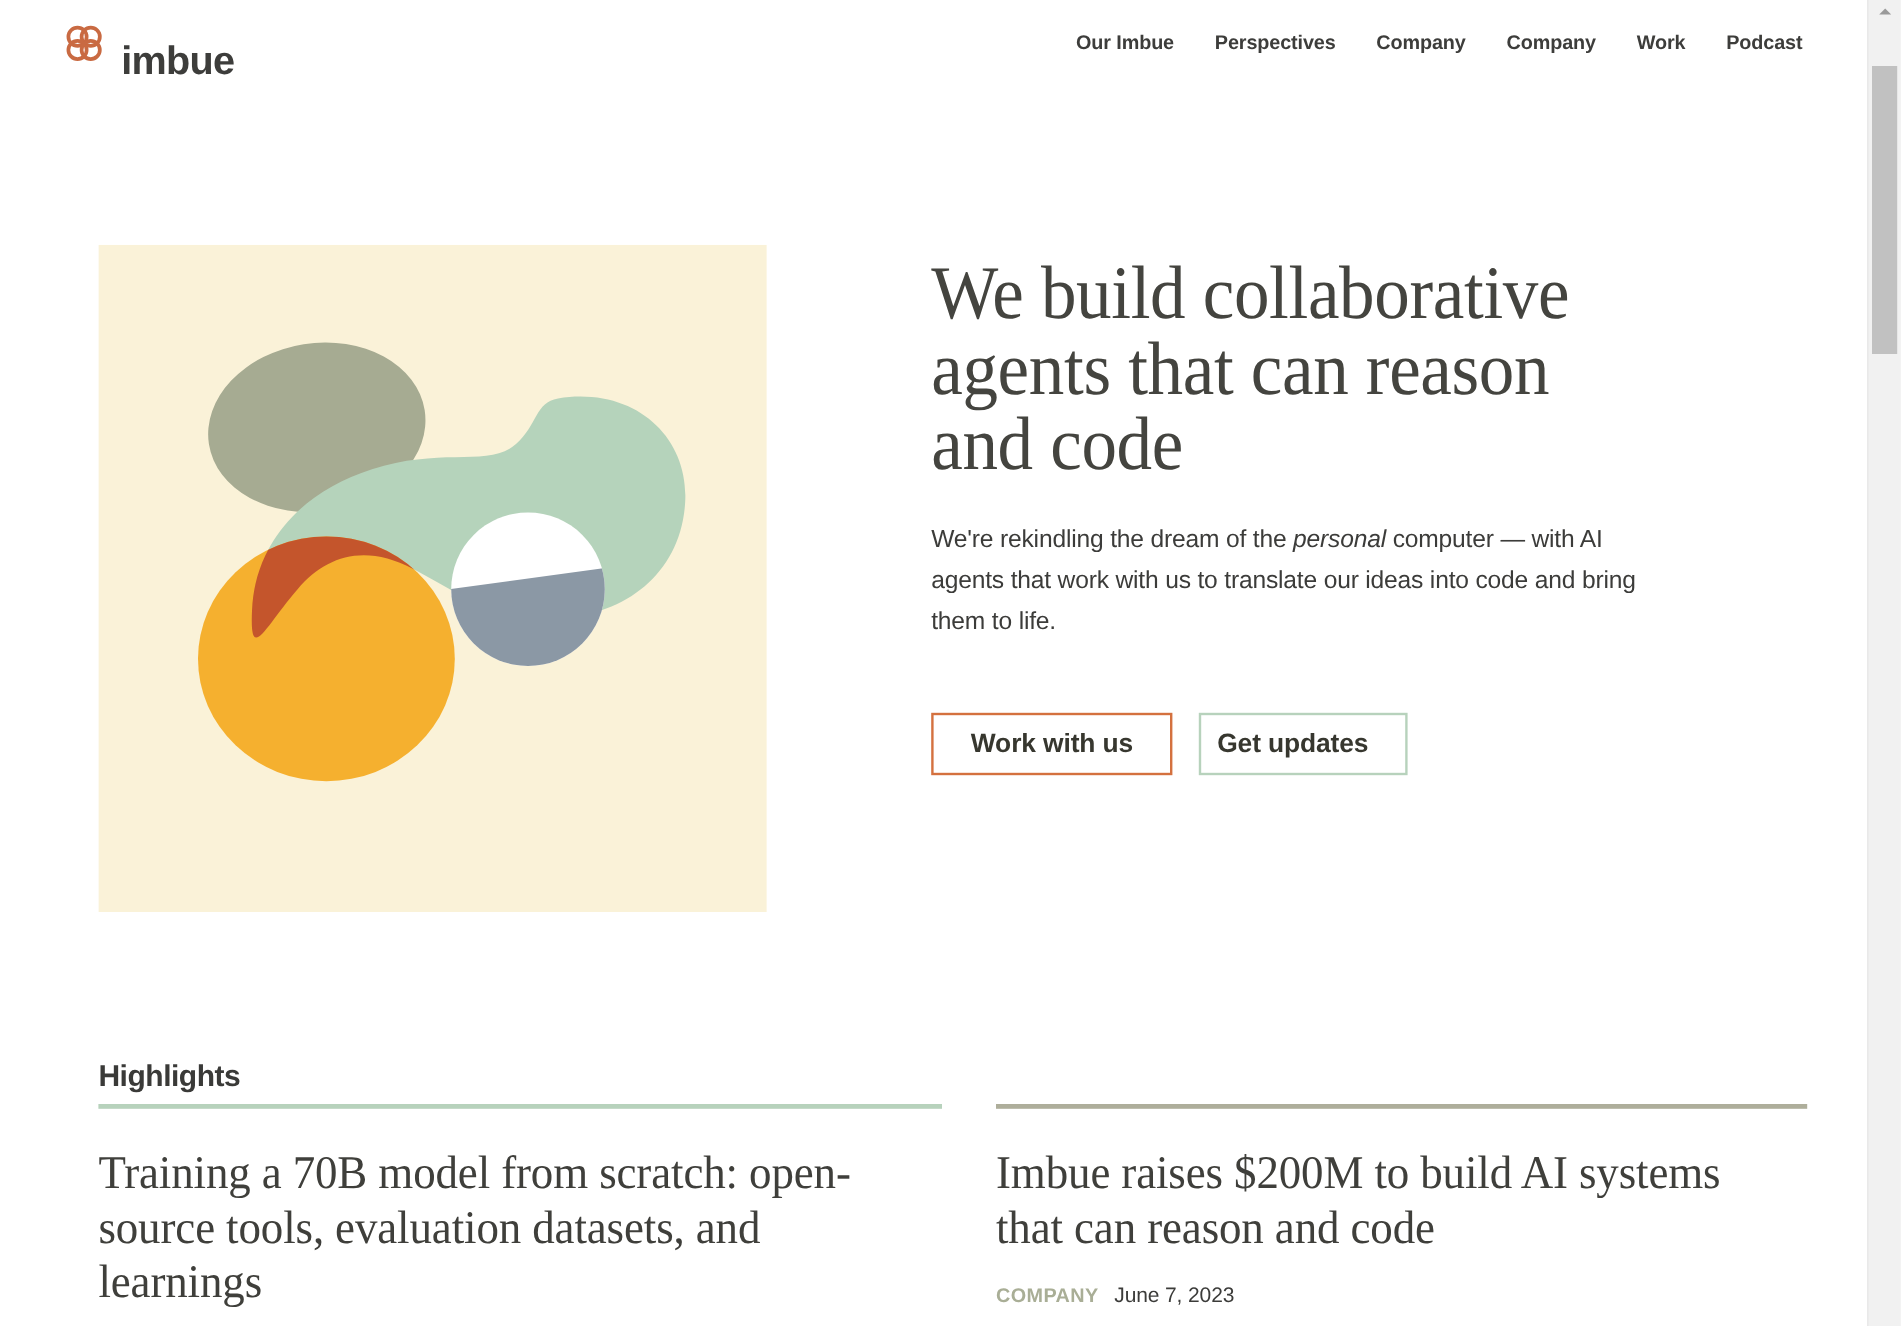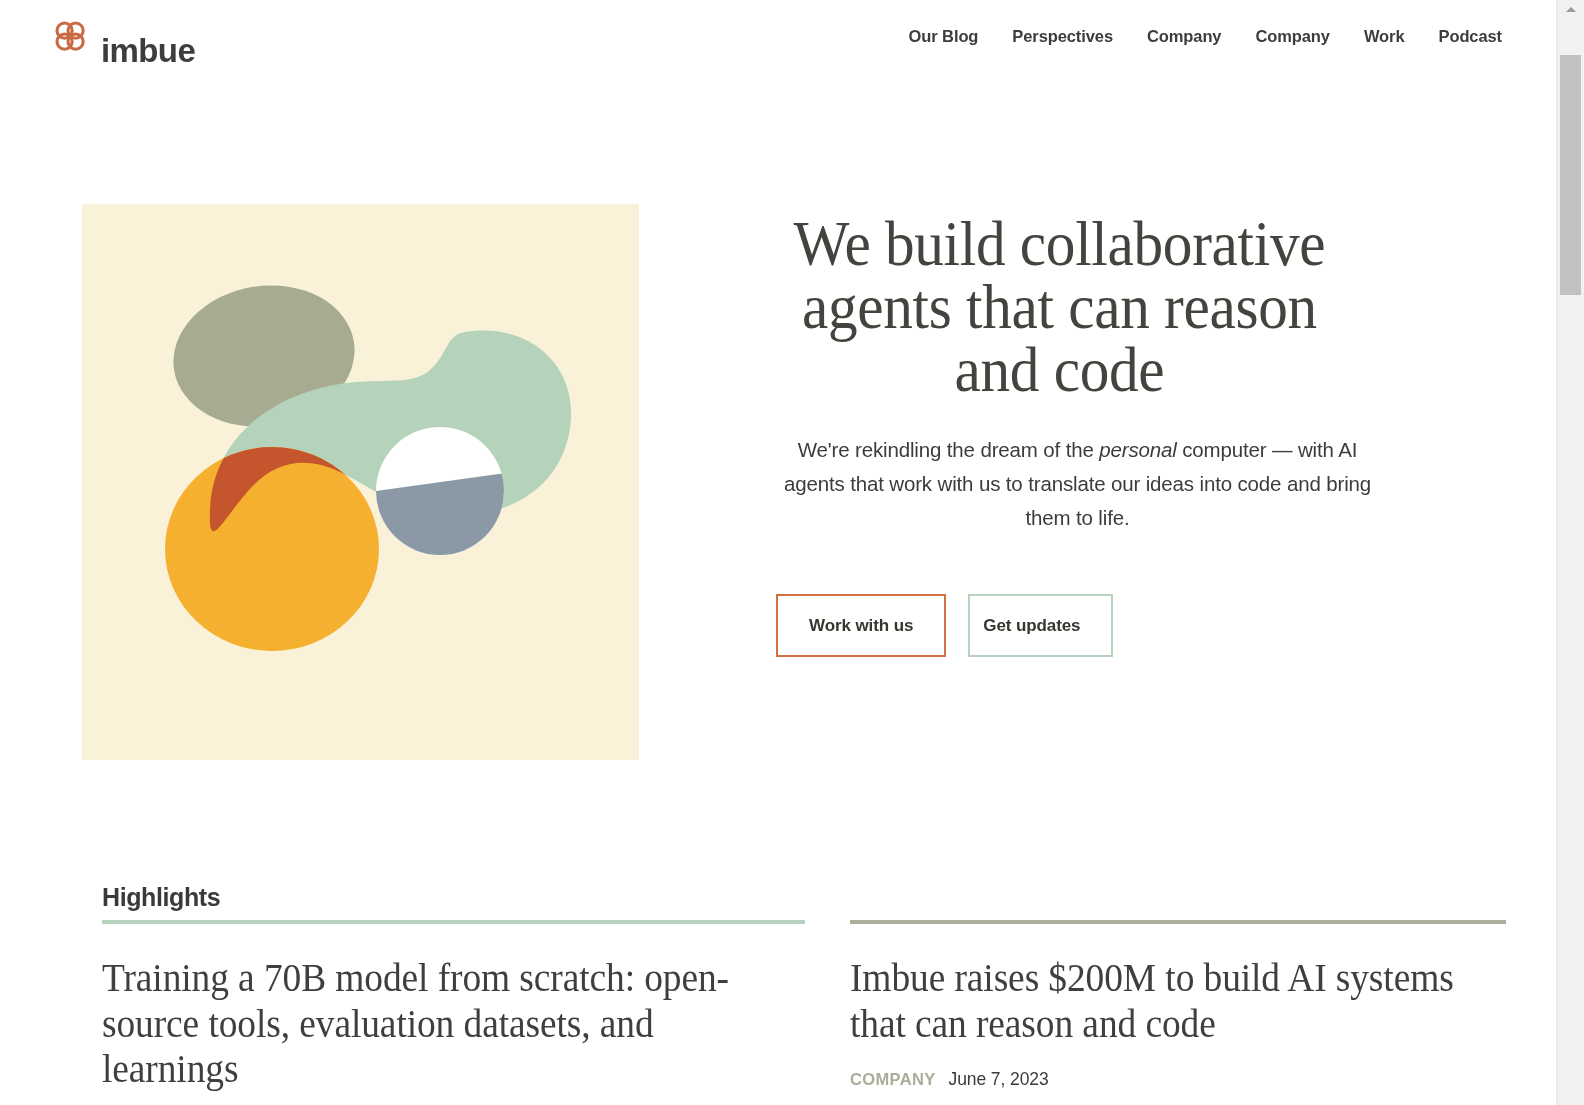--- a/index.html
+++ b/index.html
@@ -96,21 +96,20 @@
     white-space: nowrap;
   }
   nav#main-nav a:last-child { padding-right: 0; }
 
   
   #hero {
     display: flex;
     padding: 132px 50px 0 50px;
     gap: 0;
     align-items: flex-start;
-    text-align: center;
   }
 
   #hero-art-wrap {
     flex: 0 0 557px;
     width: 557px;
     height: 556px;
     position: relative;
     margin-left: 32px;
   }
   #hero-art {
@@ -147,38 +146,38 @@
 
   #hero-ctas {
     margin-top: 59px;
     display: flex;
     gap: 22px;
   }
   .btn {
     display: inline-flex;
     align-items: center;
     justify-content: center;
-    height: 63px;
+    height: 52px;
     padding: 0 31px;
-    font-size: 17px;
+    font-size: 22px;
     font-weight: 700;
     letter-spacing: -0.1px;
     color: #37372f;
     background: transparent;
     border: 2px solid #000;
     cursor: pointer;
     text-decoration: none;
     font-family: "Liberation Sans", sans-serif;
   }
   #btn-work { border-color: #d4713f; }
   #btn-updates { border-color: #b7d2bc; padding-left: 13px; }
 
   
   #highlights {
-    padding: 123px 50px 0 70px;
+    padding: 123px 50px 0 50px;
   }
   h2#highlights-title {
     font-size: 25px;
     font-weight: 700;
     color: #3a3a38;
     letter-spacing: -0.4px;
     padding-left: 32px;
   }
 
   #highlights-grid {
@@ -234,21 +233,21 @@
             <circle cx="25.6" cy="14.6" r="7.6"></circle>
             <circle cx="14.6" cy="25.6" r="7.6"></circle>
             <circle cx="25.6" cy="25.6" r="7.6"></circle>
           </g>
         </svg>
       </span>
       <span id="brand-word">imbue</span>
     </a>
 
     <nav id="main-nav">
-      <a href="#">Our Blog</a>
+      <a href="#">Our Imbue</a>
       <a href="#">Perspectives</a>
       <a href="#">Company</a>
       <a href="#">Company</a>
       <a href="#">Work</a>
       <a href="#">Podcast</a>
     </nav>
   </header>
 
   <section id="hero">
 

